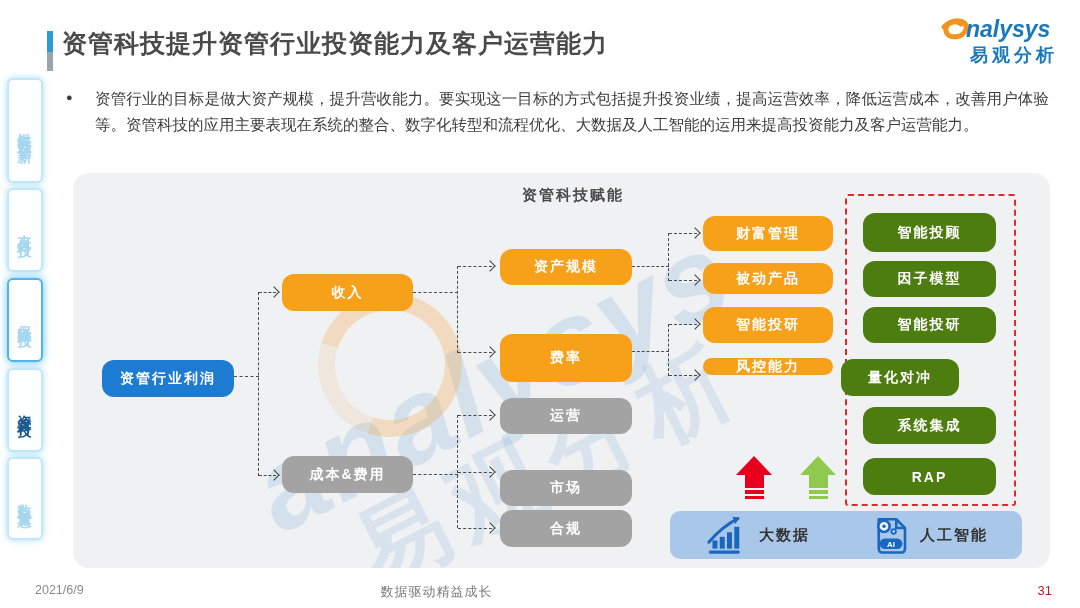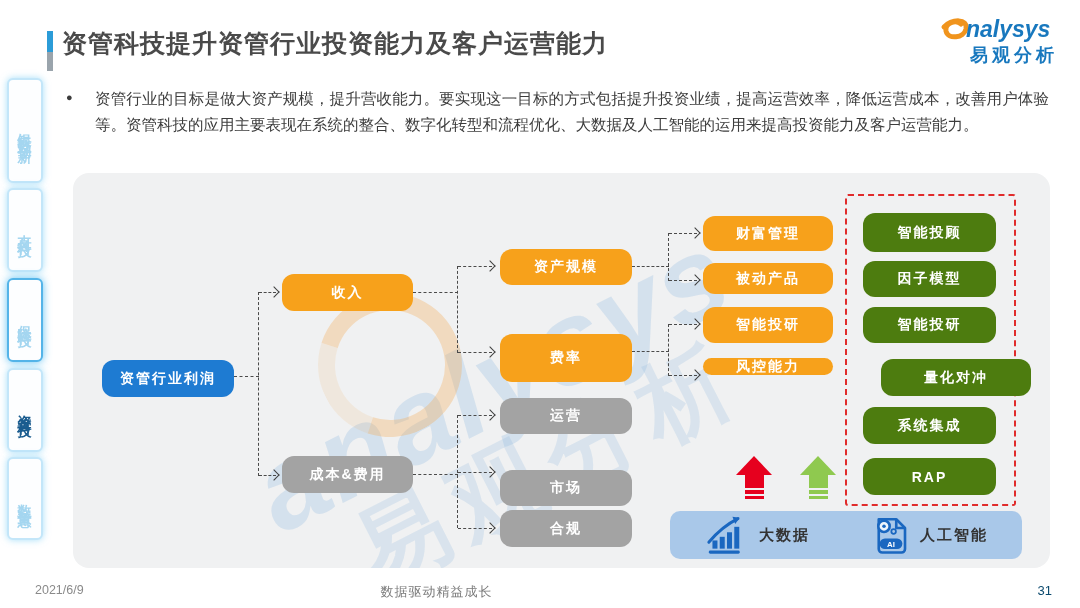--- a/index.html
+++ b/index.html
@@ -107,21 +107,21 @@
     display:flex;align-items:center;justify-content:space-between;
     padding:0 34px;box-sizing:border-box;
   }
   .enabler{display:flex;align-items:center;gap:9px;}
   .enabler-label{font-size:15px;font-weight:600;color:#333;letter-spacing:2px;}
 
   
   .footer-date{position:absolute;left:35px;top:583px;font-size:12.5px;color:#8a8a8a;}
   .footer-center{position:absolute;left:0;top:583px;width:873px;text-align:center;
       font-size:13px;color:#7a7a7a;letter-spacing:1px;}
-  .footer-page{position:absolute;right:28px;top:583px;font-size:13px;color:#0c4a6e;}
+  .footer-page{position:absolute;right:28px;top:583px;font-size:13px;color:#b91c1c;}
 </style>
 </head>
 <body>
 
 <div class="canvas">
 
   <div class="accent">
     <div class="a-top"></div>
       <div class="a-bot"></div>
   </div>
@@ -145,20 +145,21 @@
   <div class="side-tab" style="top:457px;height:83px;">数字普惠</div>
 
   <div class="panel">
 
     <div class="wm">
       <div class="wm-en">analysys</div>
       <div class="wm-cn">易观分析</div>
     </div>
     <div class="wm-ring"></div>
 
+    <div class="panel-title">资管科技赋能</div>
 
     <div class="hline" style="left:161px;top:203px;width:25px;"></div>
     <div class="vline" style="left:185px;top:119px;height:184px;"></div>
     <div class="hline" style="left:186px;top:119px;width:17px;"></div>
     <div class="chev" style="left:197px;top:115px;"></div>
     <div class="hline" style="left:186px;top:302px;width:17px;"></div>
     <div class="chev" style="left:197px;top:298px;"></div>
 
     <div class="hline" style="left:340px;top:119px;width:45px;"></div>
     <div class="vline" style="left:384px;top:93px;height:87px;"></div>
@@ -200,21 +201,21 @@
     <div class="node grayb" style="left:427px;top:337px;width:132px;height:37px;">合规</div>
     <div class="node orange" style="left:630px;top:43px;width:130px;height:35px;">财富管理</div>
     <div class="node orange" style="left:630px;top:90px;width:130px;height:31px;">被动产品</div>
     <div class="node orange" style="left:630px;top:134px;width:130px;height:36px;">智能投研</div>
     <div class="node orange" style="left:630px;top:185px;width:130px;height:17px;">风控能力</div>
 
     <div class="red-dash"></div>
     <div class="node redb" style="left:790px;top:40px;width:133px;height:39px;">智能投顾</div>
     <div class="node redb" style="left:790px;top:88px;width:133px;height:36px;">因子模型</div>
     <div class="node redb" style="left:790px;top:134px;width:133px;height:36px;">智能投研</div>
-    <div class="node redb" style="left:808px;top:186px;width:150px;height:37px;">量化对冲</div>
+    <div class="node redb" style="left:768px;top:186px;width:118px;height:37px;">量化对冲</div>
     <div class="node redb" style="left:790px;top:234px;width:133px;height:37px;">系统集成</div>
     <div class="node redb" style="left:790px;top:285px;width:133px;height:37px;">RAP</div>
 
     <div class="up-arrow up-red" style="left:663px;top:283px;">
       <div class="ua-head"></div>
         <div class="ua-stem"></div>
         <div class="ua-bar1"></div>
         <div class="ua-bar2"></div>
     </div>
     <div class="up-arrow up-green" style="left:727px;top:283px;">

